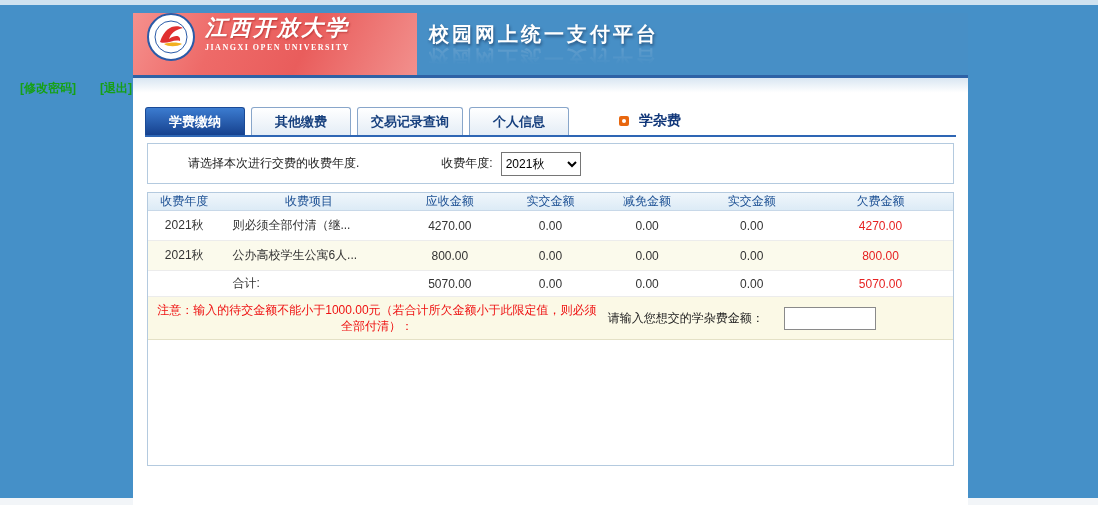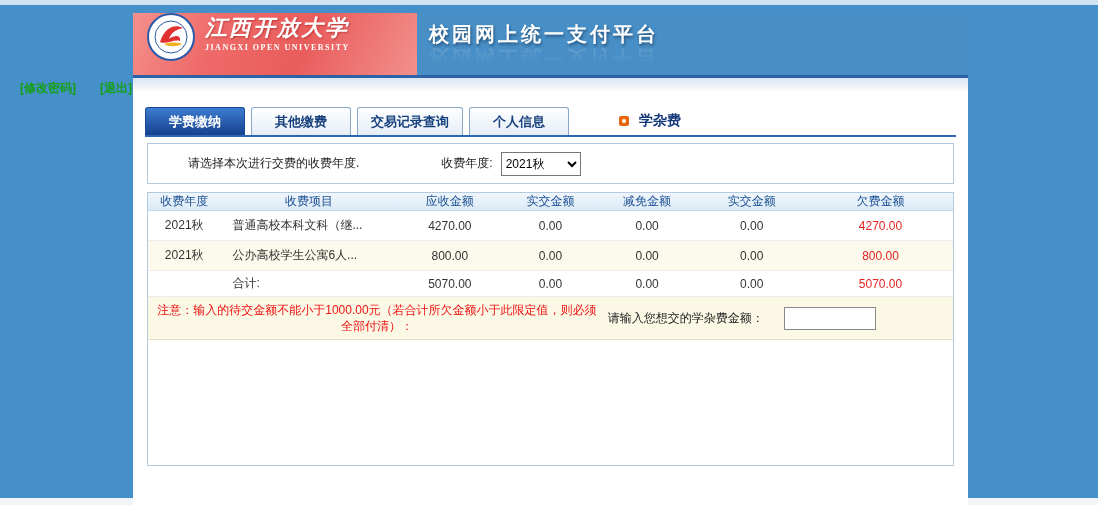--- a/index.html
+++ b/index.html
@@ -138,21 +138,21 @@
             <th>应收金额</th>
             <th>实交金额</th>
             <th>减免金额</th>
             <th>实交金额</th>
             <th>欠费金额</th>
           </tr>
         </thead>
         <tbody>
           <tr>
             <td>2021秋</td>
-            <td class="item-cell">普通高校本科文科（继...</td>
+            <td class="item-cell">则必须全部付清（继...</td>
             <td>4270.00</td>
             <td>0.00</td>
             <td>0.00</td>
             <td>0.00</td>
             <td class="owed">4270.00</td>
           </tr>
           <tr class="row-alt">
             <td>2021秋</td>
             <td class="item-cell">公办高校学生公寓6人...</td>
             <td>800.00</td>

